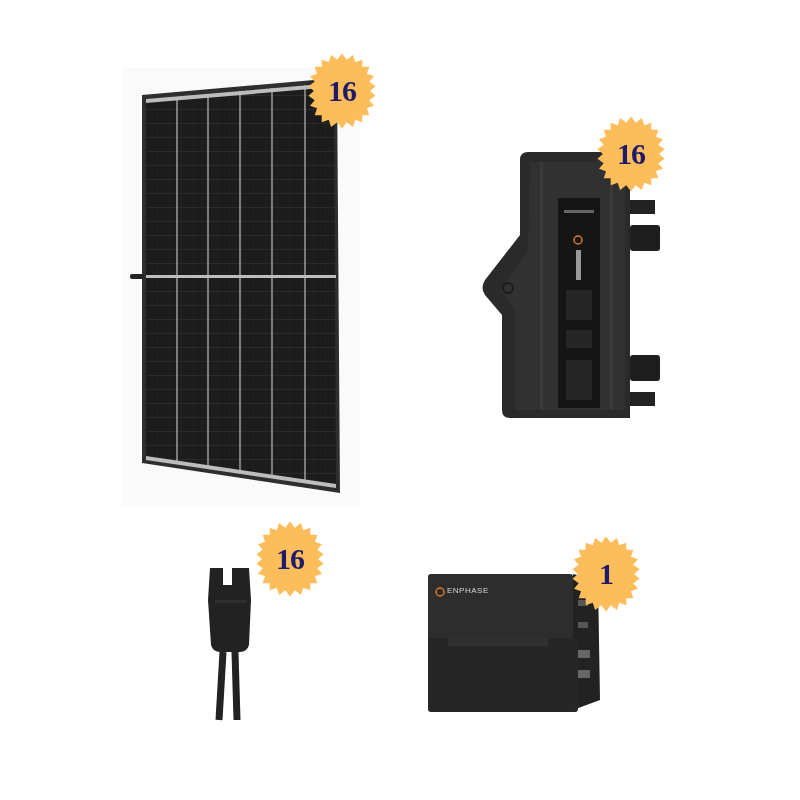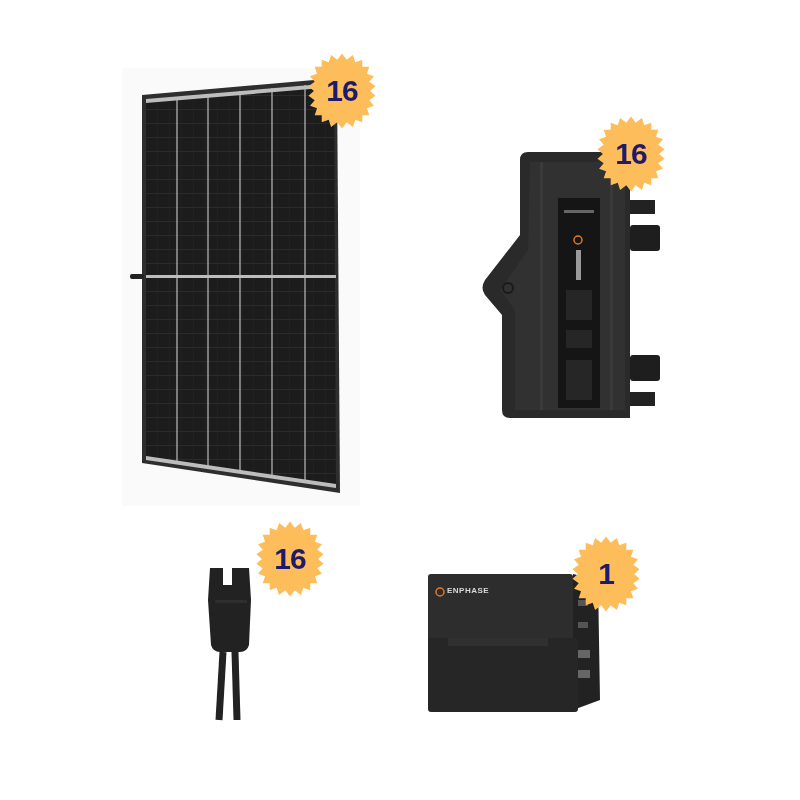--- a/index.html
+++ b/index.html
@@ -6,25 +6,25 @@
   body {
     width: 800px; height: 800px; background: #ffffff; position: relative; overflow: hidden;
     font-family: "Liberation Sans", sans-serif;
   }
   .abs { position: absolute; }
   .badge { position: absolute; width: 78px; height: 78px; }
   .badge svg { position: absolute; left: 0; top: 0; width: 78px; height: 78px; }
   .badge span {
     position: absolute; left: 0; top: 0; width: 78px; height: 78px;
     display: flex; align-items: center; justify-content: center;
-    font-family: Liberation Sans, sans-serif; font-weight: bold; font-size: 30px;
+    font-family: Liberation Serif, serif; font-weight: bold; font-size: 30px;
     color: #1f1a6b; letter-spacing: -1px;
   }
   .panel-bg { left: 122px; top: 68px; width: 238px; height: 438px; background: #fafafa; }
-  .enphase-text { position:absolute; color:#d8d8d8; font-size: 11px; font-weight:bold; letter-spacing: 0.5px; }
+  .enphase-text { position:absolute; color:#d8d8d8; font-size: 11px; font-weight:normal; letter-spacing: 0.5px; }
 </style>
 </head>
 <body>
 
 <div class="abs panel-bg"></div>
 <svg class="abs" style="left:122px;top:68px" width="240" height="440" viewBox="0 0 240 440">
   <defs>
     <pattern id="cells" width="12" height="14" patternUnits="userSpaceOnUse">
       <rect width="12" height="14" fill="#1c1c1c"></rect>
       <rect x="0" y="13" width="12" height="1" fill="#2b2b2b"></rect>

